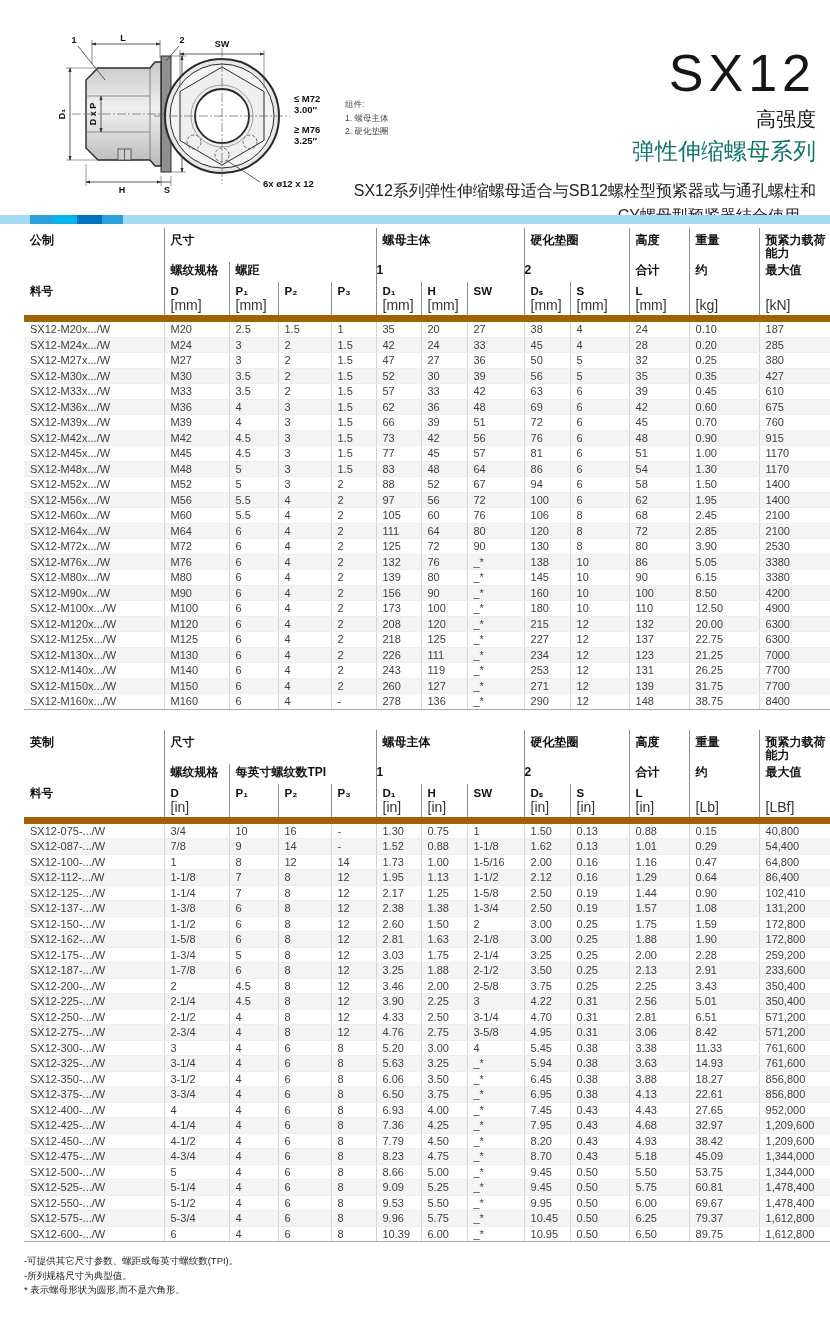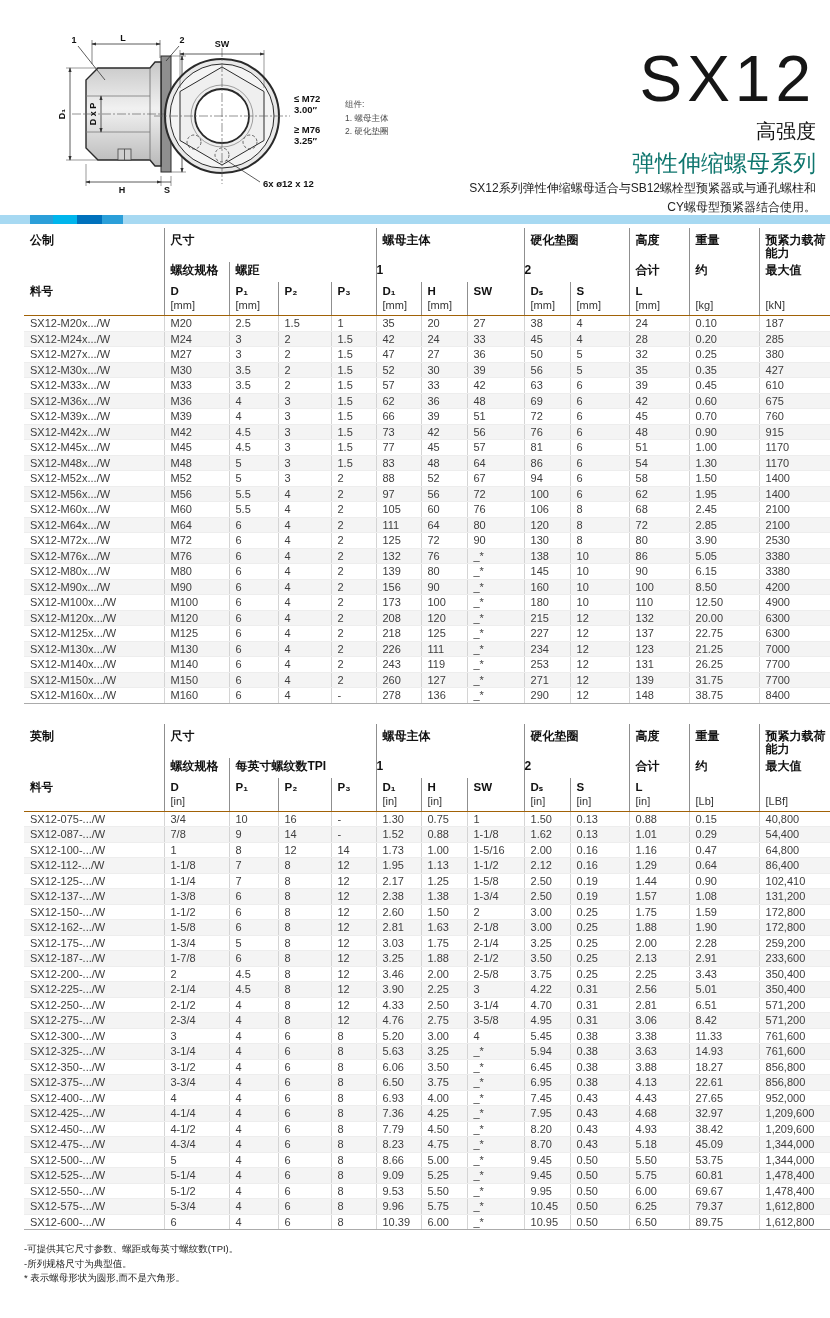--- a/index.html
+++ b/index.html
@@ -8,45 +8,45 @@
     font-family:"Liberation Sans","DejaVu Sans",sans-serif;color:#1a1a1a;
   }
   .page{position:relative;width:830px;height:1318px;overflow:hidden;background:#fff;}
 
   
   .drawing-svg{position:absolute;left:8px;top:30px;}
   .assembly-note{position:absolute;left:345px;top:98px;font-size:8.5px;line-height:1.6;color:#4a4a4a;}
 
   
   .title-block{position:absolute;top:46px;right:14px;text-align:right;}
-  .product-name{font-size:64px;line-height:1.05;font-weight:400;letter-spacing:5px;color:#161616;}
+  .product-name{font-size:52px;line-height:1.05;font-weight:400;letter-spacing:5px;color:#161616;}
   .subtitle-1{font-size:20px;margin-top:5px;color:#161616;}
   .subtitle-2{font-size:23px;margin-top:3px;color:#0f766e;}
-  .title-desc{font-size:12px;line-height:1.6;margin-top:0;color:#222;}
+  .title-desc{font-size:16px;line-height:1.6;margin-top:11px;color:#222;}
 
   
   .accent-bar{position:absolute;top:215px;left:0;width:830px;height:9px;}
   .accent-bar .seg{position:absolute;top:0;height:9px;}
   .seg1{left:30px;width:23px;}
   .seg2{left:53px;width:24px;}
   .seg3{left:77px;width:25px;}
   .seg4{left:102px;width:21px;}
 
   
   .tables{position:absolute;top:228px;left:24px;width:814px;}
   table.spec{border-collapse:collapse;table-layout:fixed;width:814px;}
   table.spec th{font-weight:bold;text-align:left;vertical-align:top;padding:0 0 0 6px;color:#111;}
   tr.row-a th{font-size:12px;padding-top:6px;padding-bottom:2px;line-height:13px;}
   tr.row-b th{font-size:12px;padding-top:2px;padding-bottom:5px;line-height:13px;}
-  tr.row-c th{padding-top:2px;padding-bottom:3px;border-bottom:1px solid #a16207;}
+  tr.row-c th{padding-top:2px;padding-bottom:3px;border-bottom:7px solid #a16207;}
   .wrap{white-space:pre-line;}
   .ctr{text-align:center;padding-left:0 !important;}
   .gs{border-left:1px solid #8f8f8f;}
   .cl{height:15px;font-size:11.5px;line-height:14px;}
-  .cu{font-weight:normal;font-size:11px;color:#333;height:13px;line-height:12px;}
+  .cu{font-weight:normal;font-size:14px;color:#333;height:13px;line-height:12px;}
   table.spec td{
     font-size:11px;color:#3d3d3d;padding:1px 0 1px 6px;line-height:12.5px;
     border-left:1px solid #d4d4d4;border-bottom:1px solid #ededed;
     white-space:nowrap;overflow:hidden;
   }
   table.spec td:first-child{border-left:none;}
   table.spec tbody tr:nth-child(even) td{background:#f4f4f4;}
   table.spec tbody tr:last-child td{border-bottom:1px solid #ababab;}
   .imperial-table{margin-top:20px;}
 

